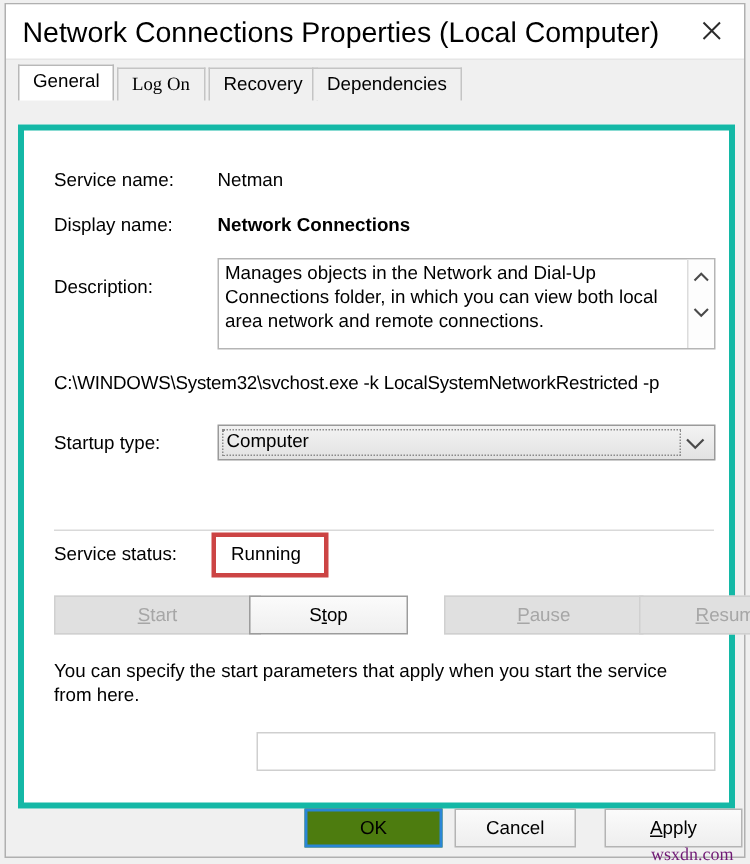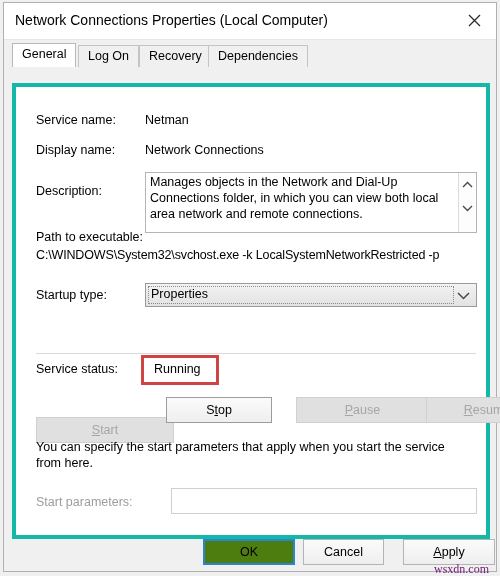--- a/index.html
+++ b/index.html
@@ -31,21 +31,21 @@
   .titlebar {
     position: relative;
     height: 36px;
     background: #ffffff;
     border-bottom: 1px solid #e6e6e6;
   }
   .title-text {
     position: absolute;
     left: 11px;
     top: 9px;
-    font-size: 14px;
+    font-size: 19px;
     color: #000;
     white-space: nowrap;
   }
   .close-btn {
     position: absolute;
     right: 0px;
     top: 0px;
     width: 44px;
     height: 35px;
     display: flex;
@@ -306,92 +306,90 @@
       <svg width="13" height="13" viewBox="0 0 13 13">
         <path d="M1 1 L12 12 M12 1 L1 12" stroke="#2b2b2b" stroke-width="1.3" fill="none"></path>
       </svg>
     </div>
   </div>
 
   <div class="tabstrip">
     <div class="tab active" style="left:0px;top:-2px;">
       <span>General</span>
     </div>
-    <div class="tab" style="left:66px;">
+    <div class="tab" style="left:66px;font-family:Liberation Serif, serif;">
       <span>Log On</span>
     </div>
     <div class="tab" style="left:127px;">
       <span>Recovery</span>
     </div>
     <div class="tab" style="left:196px;">
       <span>Dependencies</span>
     </div>
   </div>
 
   <div class="panel">
 
     <div class="field-label" style="left:20px;top:26px;">Service name:</div>
     <div class="field-value" style="left:129px;top:26px;">Netman</div>
 
     <div class="field-label" style="left:20px;top:56px;">Display name:</div>
-    <div class="field-value" style="left:129px;top:56px;">Network Connections</div>
+    <div class="field-value" style="left:129px;top:56px;font-weight:bold;">Network Connections</div>
 
     <div class="field-label" style="left:20px;top:97px;">Description:</div>
     <div class="desc-box">
       <div class="desc-text">Manages objects in the Network and Dial-Up Connections folder, in which you can view both local area network and remote connections.</div>
       <div class="desc-scroll">
         <div class="scroll-arrow up">
           <svg width="11" height="8" viewBox="0 0 11 8">
               <path d="M1 6 L5.5 1.5 L10 6" stroke="#4a4a4a" stroke-width="1.4" fill="none"></path>
             </svg>
         </div>
         <div class="scroll-arrow down">
           <svg width="11" height="8" viewBox="0 0 11 8">
               <path d="M1 2 L5.5 6.5 L10 2" stroke="#4a4a4a" stroke-width="1.4" fill="none"></path>
             </svg>
         </div>
       </div>
     </div>
 
-    <div class="field-label path-label">Path to executable:</div>
     <div class="field-value path-value">C:\WINDOWS\System32\svchost.exe -k LocalSystemNetworkRestricted -p</div>
 
     <div class="field-label" style="left:20px;top:201px;">Startup type:</div>
     <div class="combo">
       <div class="combo-inner"></div>
-      <div class="combo-text">Properties</div>
+      <div class="combo-text">Computer</div>
       <div class="combo-arrow">
         <svg width="13" height="9" viewBox="0 0 13 9">
             <path d="M1 2 L6.5 7.5 L12 2" stroke="#4a4a4a" stroke-width="1.5" fill="none"></path>
           </svg>
       </div>
     </div>
 
     <div class="sep" style="top:266px;"></div>
 
     <div class="field-label status-label">Service status:</div>
     <div class="field-value status-value">Running</div>
     <div class="status-highlight"></div>
 
-    <div class="action-btn disabled" style="left:20px;width:138px;margin-top:20px;">
+    <div class="action-btn disabled" style="left:20px;width:138px;">
       <span><span class="acc">S</span><span>tart</span></span>
     </div>
     <div class="action-btn enabled" style="left:150px;width:106px;">
       <span><span>S</span><span class="acc">t</span><span>op</span></span>
     </div>
     <div class="action-btn disabled" style="left:280px;width:133px;">
       <span><span class="acc">P</span><span>ause</span></span>
     </div>
     <div class="action-btn disabled" style="left:410px;width:122px;">
       <span><span class="acc">R</span><span>esume</span></span>
     </div>
 
     <div class="help-text">You can specify the start parameters that apply when you start the service from here.</div>
 
-    <div class="field-label label-disabled sp-label">Start parameters:</div>
     <div class="sp-input"></div>
 
   </div>
 
   <div class="footer-btn default" style="left:199px;width:92px;">
     <span>OK</span>
   </div>
   <div class="footer-btn" style="left:299px;width:81px;">
     <span>Cancel</span>
   </div>

